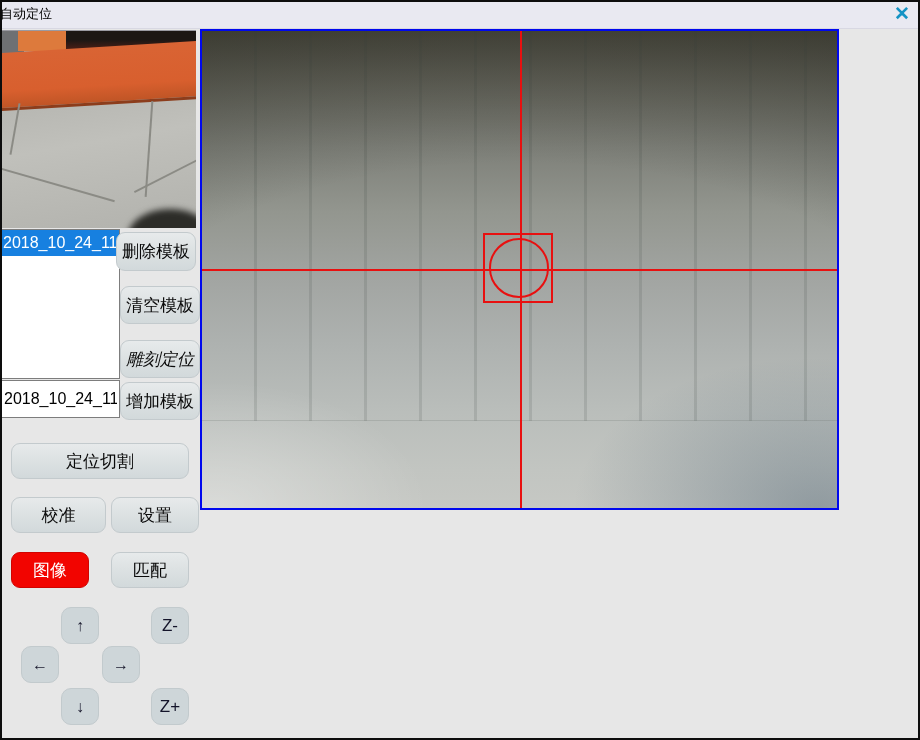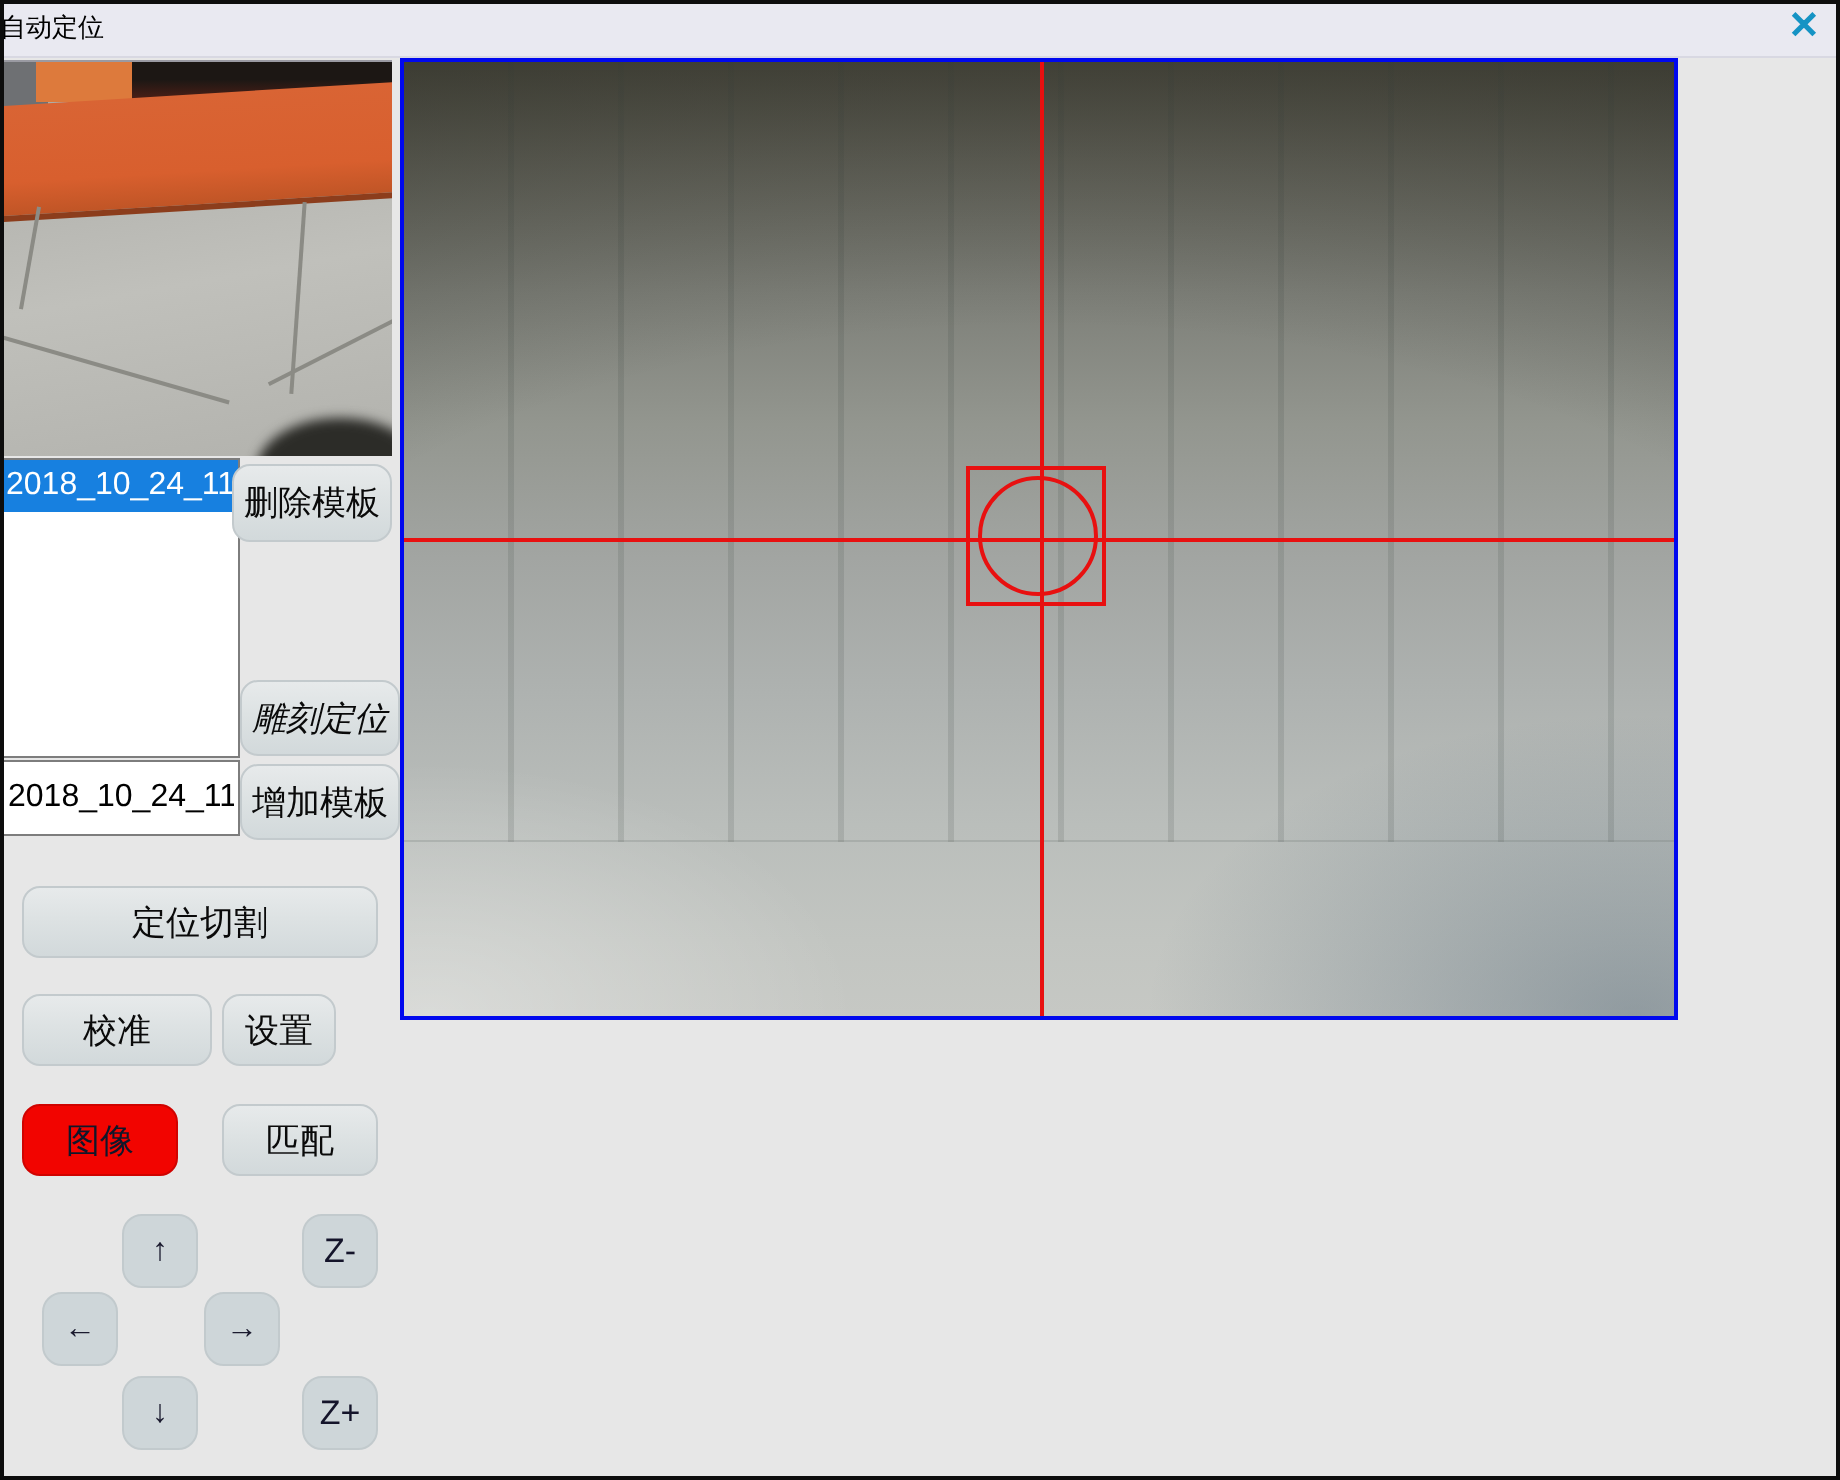--- a/index.html
+++ b/index.html
@@ -26,21 +26,21 @@
   .thumb .blob{position:absolute;left:126px;top:178px;width:84px;height:54px;border-radius:50%;background:#2c2c28;filter:blur(3px);}
 
   .listbox{left:1px;top:229px;width:119px;height:150px;background:#ffffff;border:1px solid #7d7d7d;overflow:hidden;}
   .listitem{height:26px;line-height:25px;font-size:16px;padding:0 1px;white-space:nowrap;}
   .listitem.selected{background:#1780e0;color:#fff;}
   .name-input{left:1px;top:380px;width:119px;height:38px;border:1px solid #7d7d7d;background:#fff;
     font-size:16px;color:#000;padding:0 2px;outline:none;}
 
   .btn{border:1px solid #c3cacd;border-radius:9px;background:linear-gradient(180deg,#e7eaeb 0%,#dde2e3 45%,#d2d9db 100%);
     color:#0a0a0a;font-size:17px;text-align:center;cursor:pointer;padding:0;display:flex;align-items:center;justify-content:center;}
-  .btn.red{background:#f20400;border-color:#d00300;color:#0f172a;}
+  .btn.red{background:#f20400;border-color:#d00300;color:#ffffff;}
   .jog{border-radius:10px;background:#ced6d9;border:1px solid #c2cacd;font-size:17px;color:#14142a;}
   .jog .arrow{font-size:16px;color:#1a1a2e;}
 
   
   .camera{left:200px;top:29px;width:639px;height:481px;border:2px solid #0008ee;background:#9a9c99;}
   .cam-base{position:absolute;inset:0;
     background:
       radial-gradient(55% 45% at 97% 100%, rgba(70,92,110,0.42), transparent 70%),
       radial-gradient(48% 38% at 2% 100%, rgba(255,255,255,0.35), transparent 70%),
       radial-gradient(130% 95% at 50% 80%, transparent 55%, rgba(24,26,18,0.40) 100%),
@@ -75,26 +75,27 @@
     <div class="blob"></div>
   </div>
 
   <div class="abs listbox">
     <div class="listitem selected">2018_10_24_11</div>
   </div>
 
   <input class="abs name-input" type="text" value="2018_10_24_11" style="">
 
   <button class="abs btn" style="left:116px;top:232px;width:80px;height:39px;">删除模板</button>
+  <button class="abs btn" style="left:120px;top:286px;width:80px;height:38px;">清空模板</button>
   <button class="abs btn" style="left:120px;top:340px;width:80px;height:38px;font-style:italic;">雕刻定位</button>
   <button class="abs btn" style="left:120px;top:382px;width:80px;height:38px;">增加模板</button>
 
   <button class="abs btn" style="left:11px;top:443px;width:178px;height:36px;">定位切割</button>
   <button class="abs btn" style="left:11px;top:497px;width:95px;height:36px;">校准</button>
-  <button class="abs btn" style="left:111px;top:497px;width:57px;height:36px;">设置</button>
+  <button class="abs btn" style="left:111px;top:497px;width:88px;height:36px;">设置</button>
   <button class="abs btn red" style="left:11px;top:552px;width:78px;height:36px;">图像</button>
   <button class="abs btn" style="left:111px;top:552px;width:78px;height:36px;">匹配</button>
 
   <button class="abs btn jog" style="left:61px;top:607px;width:38px;height:37px;">
     <span class="arrow">↑</span>
   </button>
   <button class="abs btn jog" style="left:151px;top:607px;width:38px;height:37px;">Z-</button>
   <button class="abs btn jog" style="left:21px;top:646px;width:38px;height:37px;">
     <span class="arrow">←</span>
   </button>

